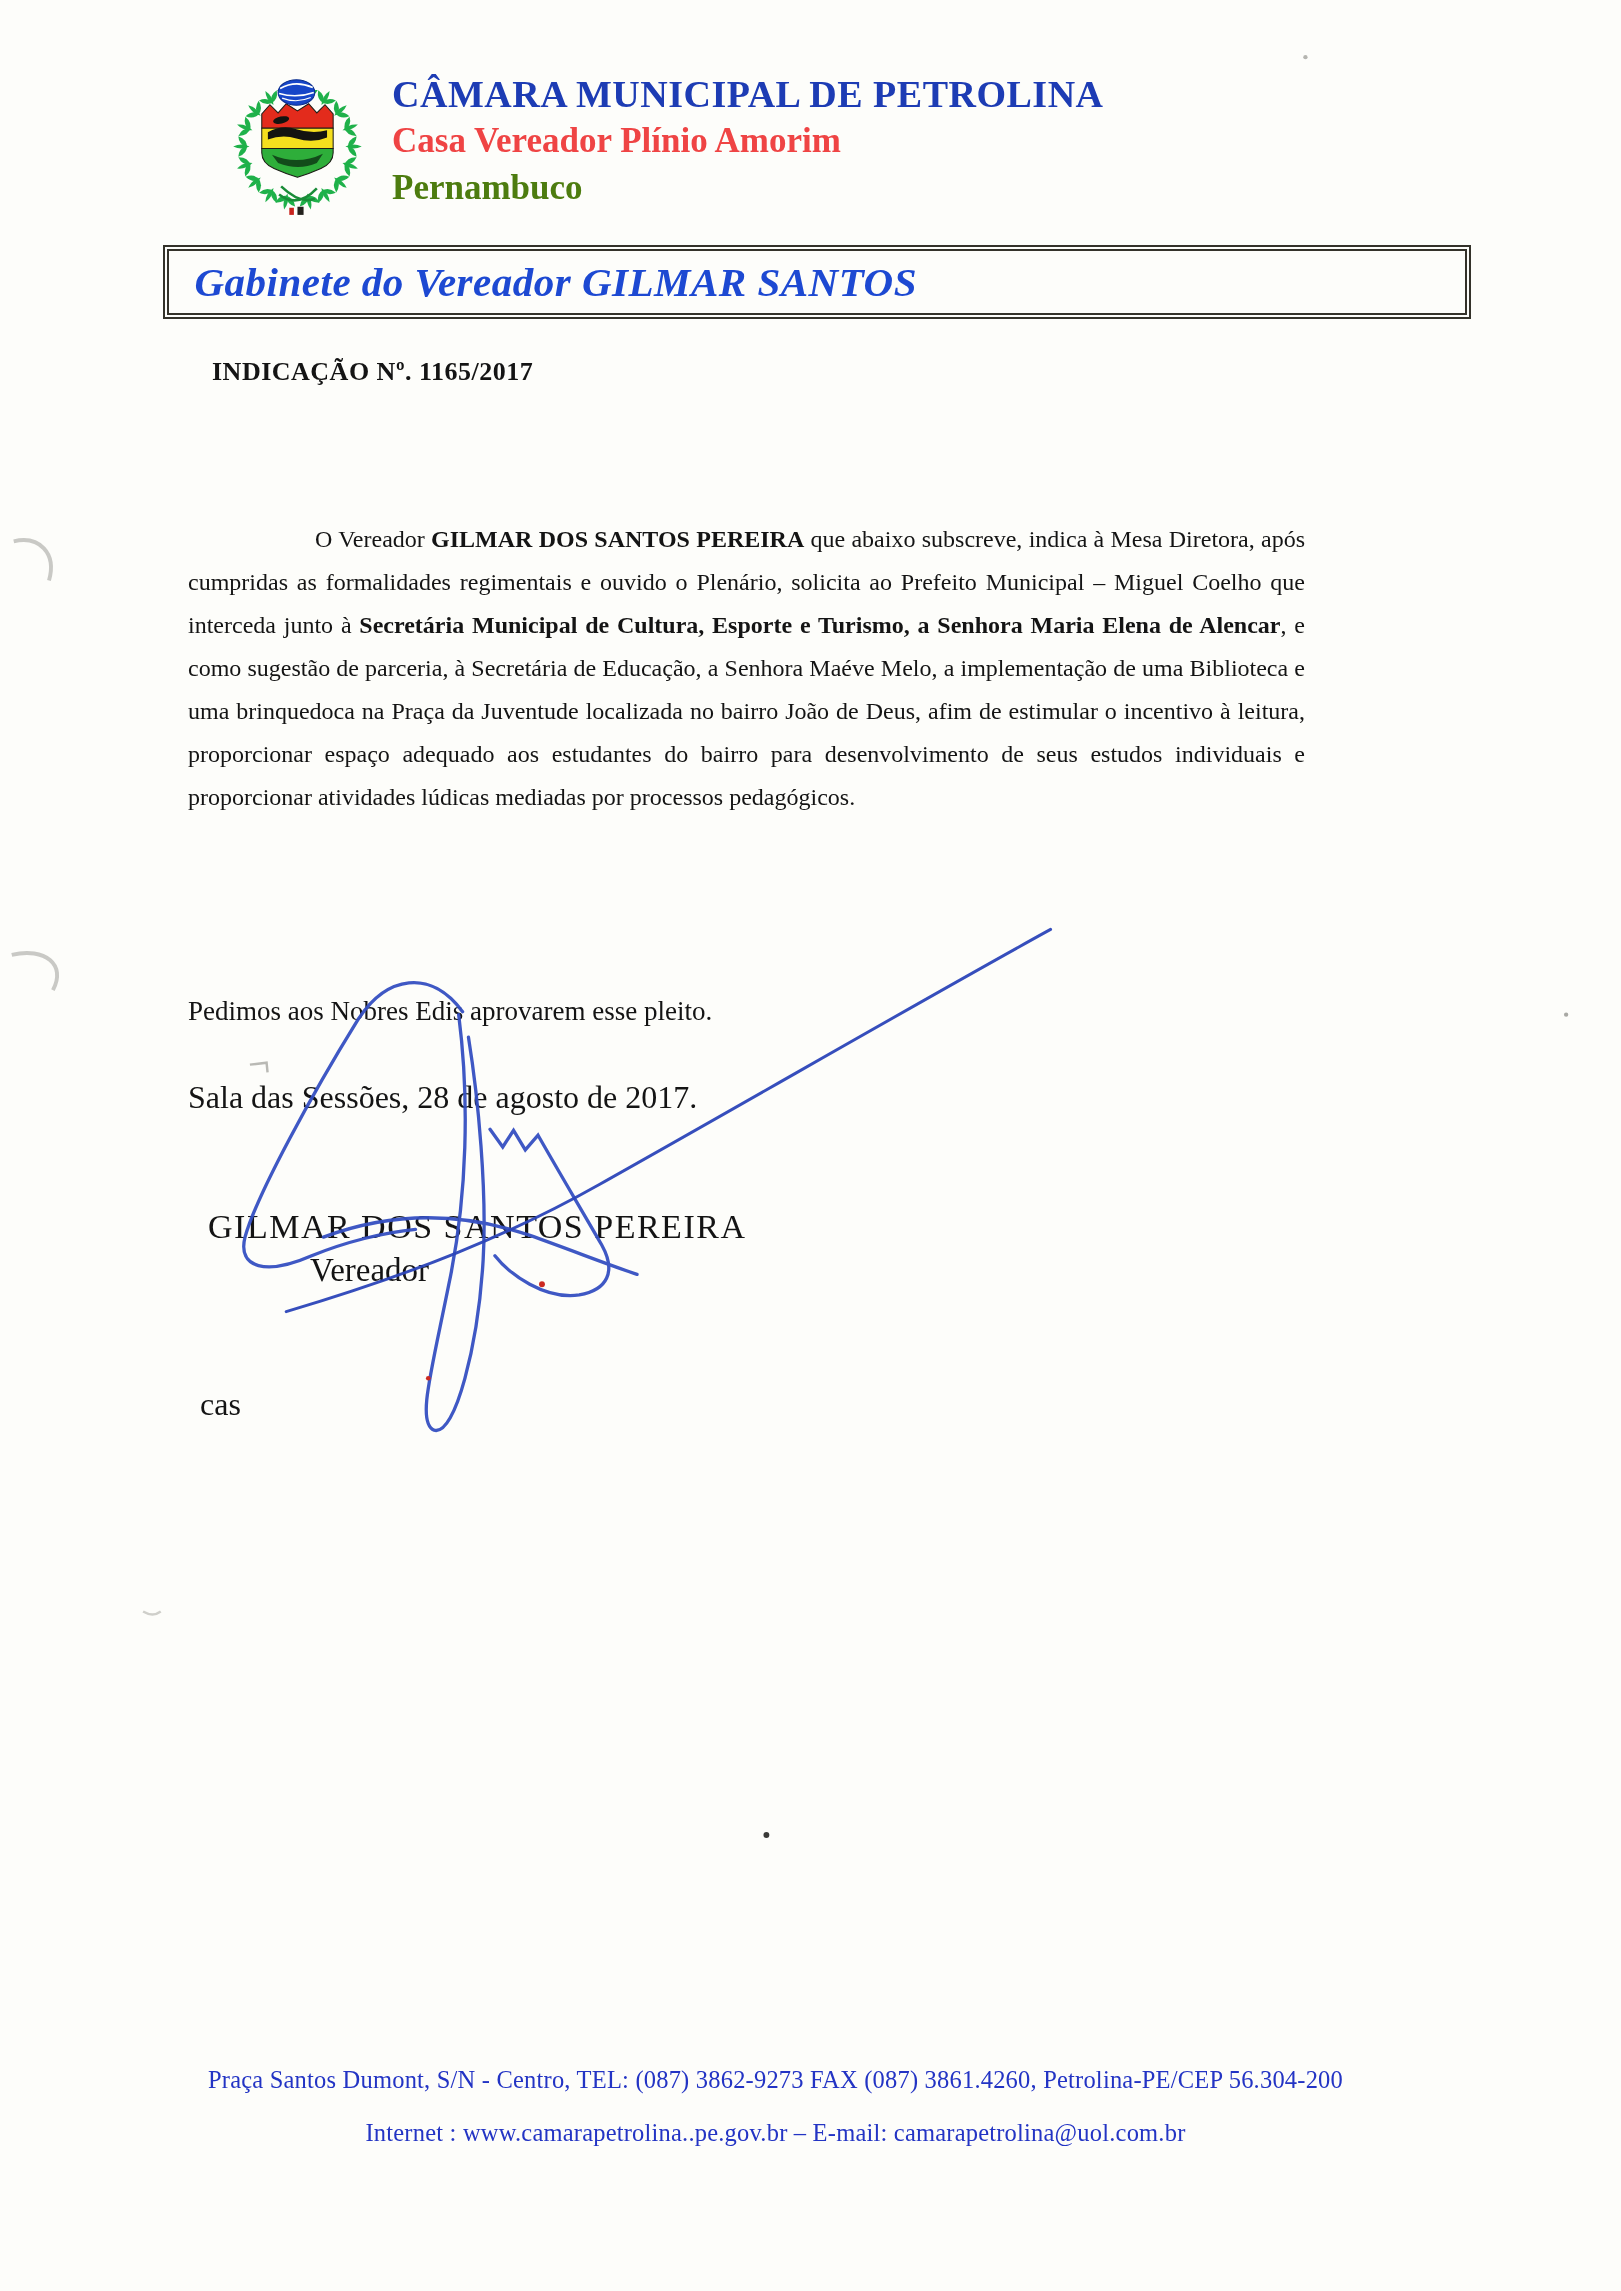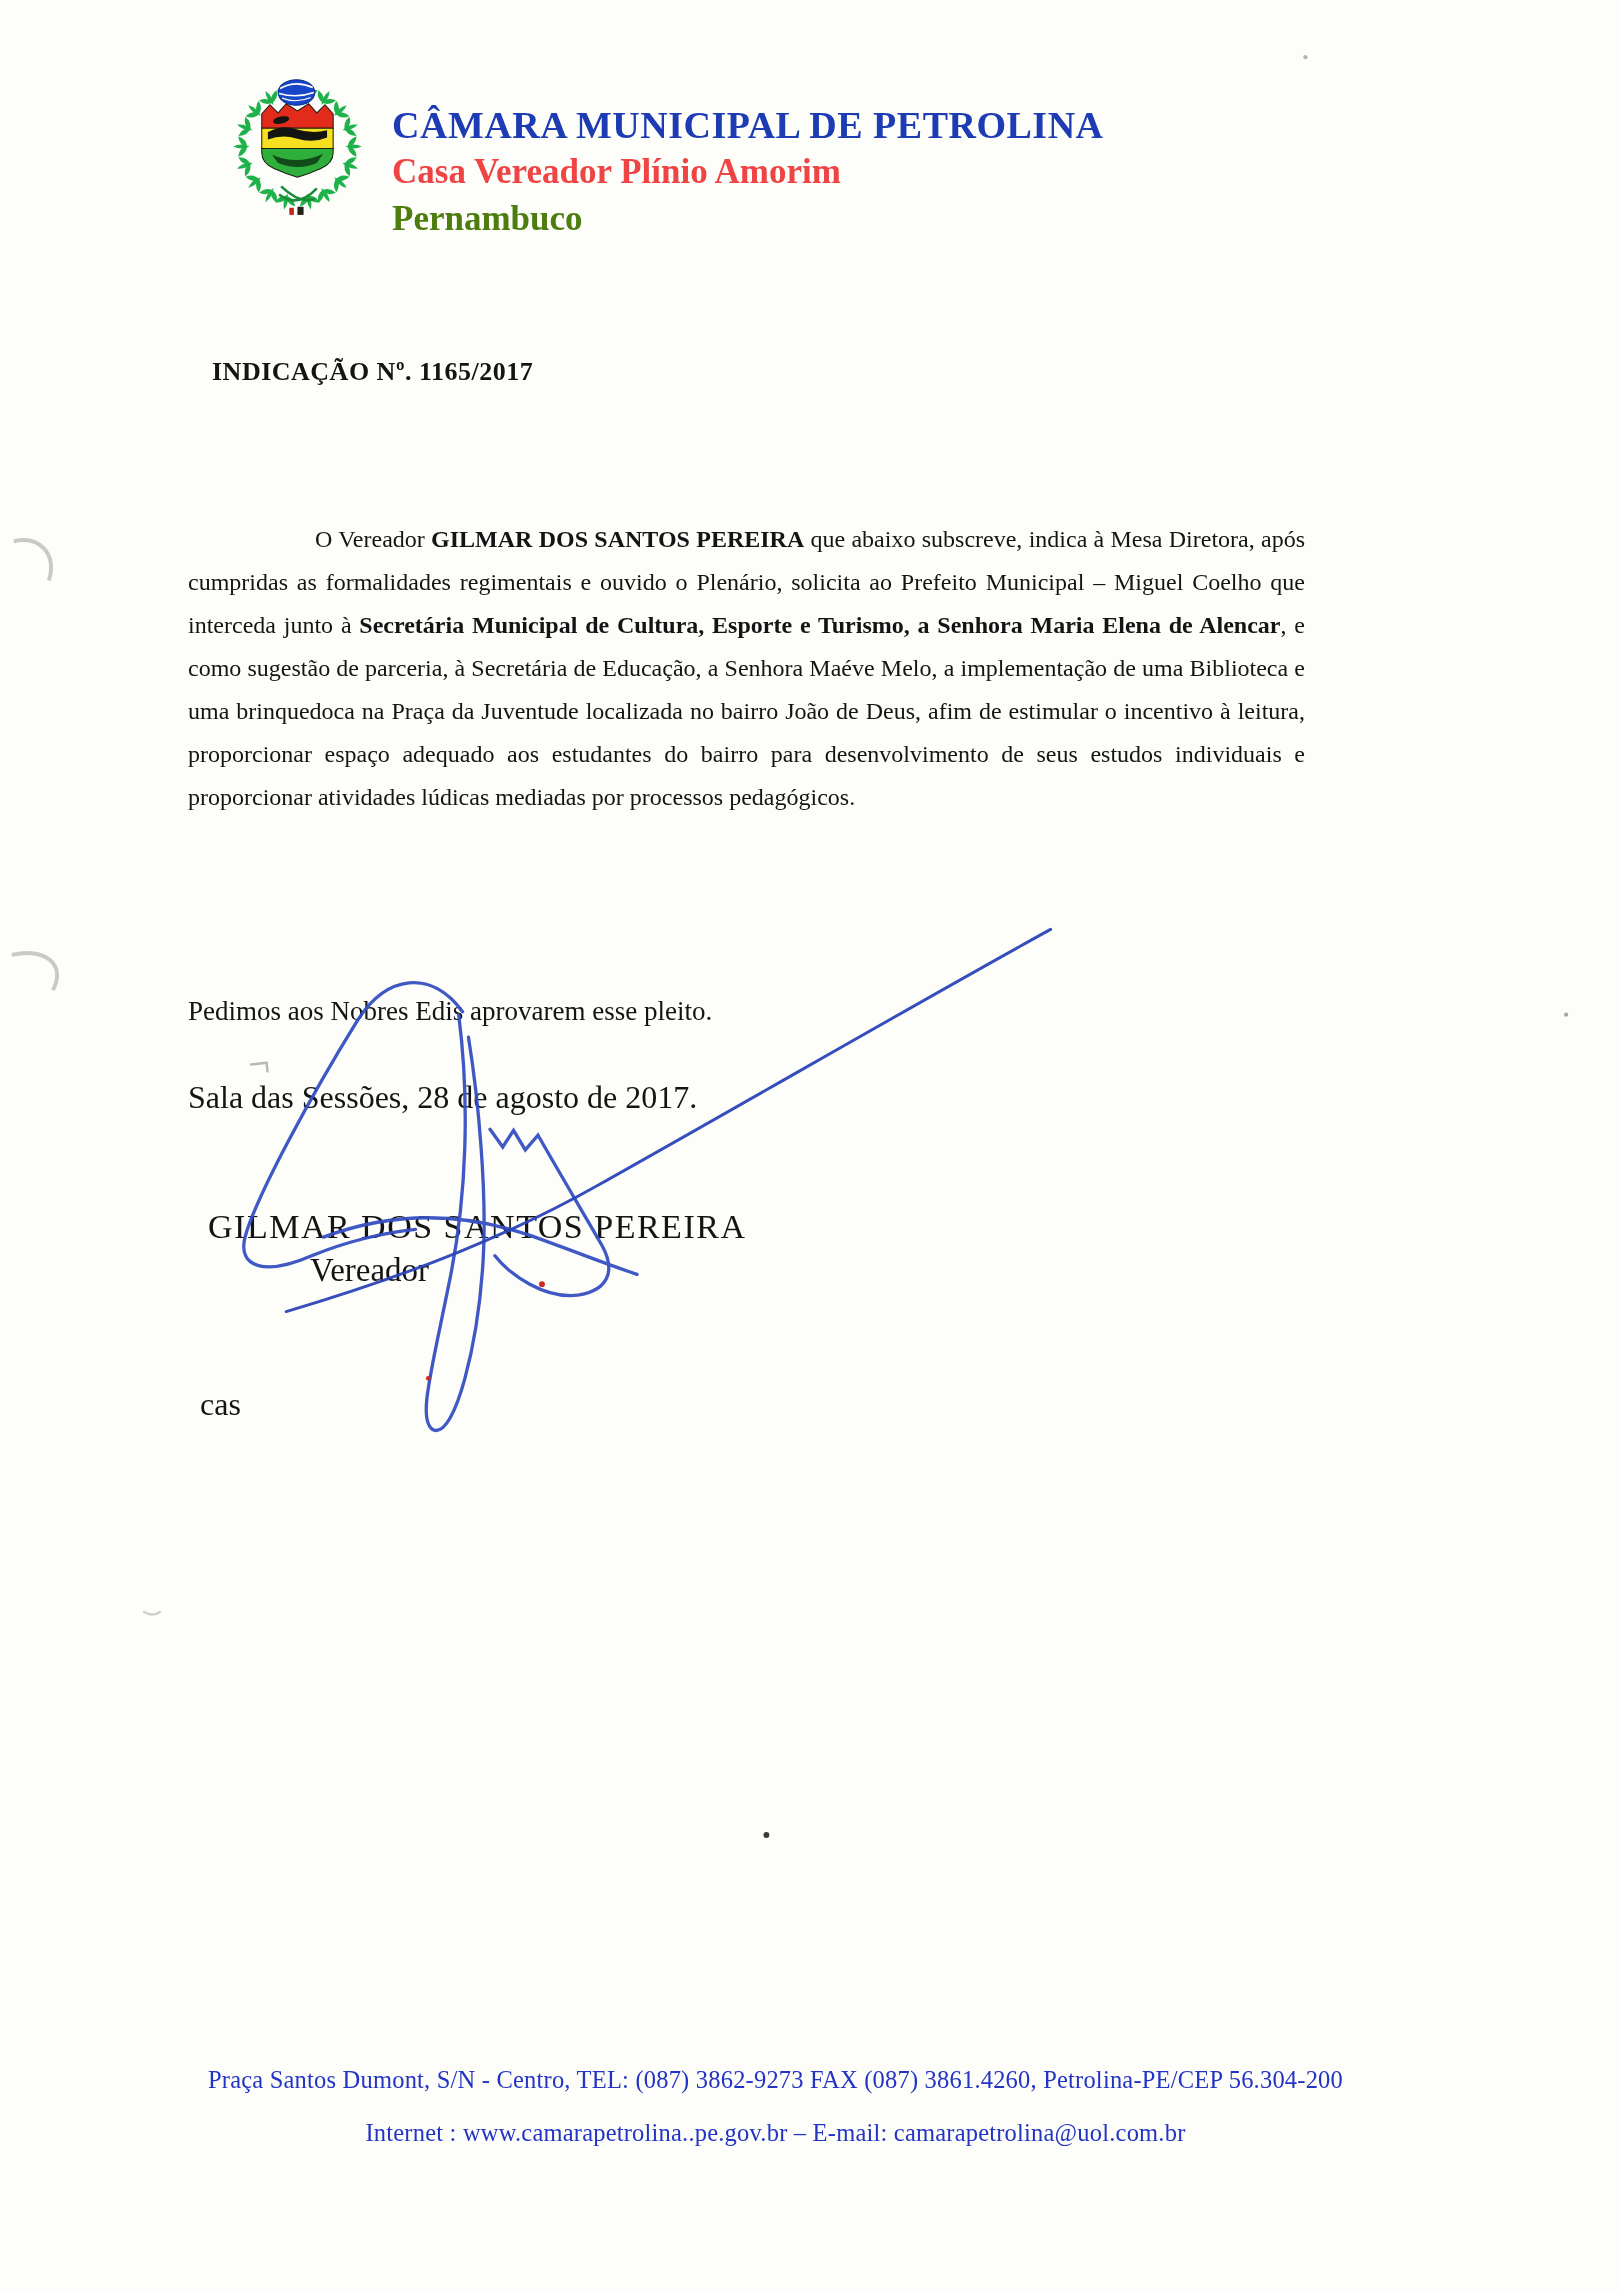--- a/index.html
+++ b/index.html
@@ -6,21 +6,21 @@
   .page{
     position:relative;
     width:1621px;height:2292px;
     background:#fdfdfa;
     overflow:hidden;
     font-family:"Liberation Serif","DejaVu Serif",serif;
     color:#141414;
   }
   
   .logo{position:absolute;left:223px;top:67px;width:153px;height:153px;}
-  .header-text{position:absolute;left:392px;top:74px;margin-top:31px;}
+  .header-text{position:absolute;left:392px;top:74px;}
   .header-line1{font-size:38px;font-weight:bold;color:#1d3cb4;letter-spacing:0.5px;line-height:1.1;}
   .header-line2{font-size:35px;font-weight:bold;color:#ef4444;margin-top:5.9px;line-height:1.1;}
   .header-line3{font-size:35px;font-weight:bold;color:#4d7c0f;margin-top:8.8px;line-height:1.1;}
   
   .banner{
     position:absolute;left:163px;top:245px;width:1308px;height:74px;
     box-sizing:border-box;border:2.9px solid #34322a;padding:2px;background:#fdfdfa;
   }
   .banner-inner{
     box-sizing:border-box;width:100%;height:100%;
@@ -106,20 +106,25 @@
       <rect x="73" y="137" width="6" height="8" fill="#23211c"></rect>
     </g>
   </svg>
 
   <div class="header-text">
     <div class="header-line1">CÂMARA MUNICIPAL DE PETROLINA</div>
     <div class="header-line2">Casa Vereador Plínio Amorim</div>
     <div class="header-line3">Pernambuco</div>
   </div>
 
+  <div class="banner">
+    <div class="banner-inner">
+      <span class="banner-text">Gabinete do Vereador GILMAR SANTOS</span>
+    </div>
+  </div>
 
   <div class="doc-number">INDICAÇÃO Nº. 1165/2017</div>
 
   <div class="body-par"><span>O Vereador </span><strong>GILMAR DOS SANTOS PEREIRA</strong><span> que abaixo subscreve, indica à Mesa Diretora, após cumpridas as formalidades regimentais e ouvido o Plenário, solicita ao Prefeito Municipal – Miguel Coelho que interceda junto à </span><strong>Secretária Municipal de Cultura, Esporte e Turismo, a Senhora  Maria Elena de Alencar</strong><span>,  e como sugestão de parceria, à Secretária de Educação, a Senhora Maéve Melo, a implementação de uma Biblioteca e uma brinquedoca na Praça da Juventude localizada no bairro João de Deus, afim de estimular o incentivo à leitura, proporcionar espaço adequado aos estudantes do bairro para desenvolvimento de seus estudos individuais e proporcionar atividades lúdicas mediadas por processos pedagógicos.</span></div>
 
   <div class="closing">Pedimos aos Nobres Edis aprovarem esse pleito.</div>
 
   <div class="dateline">Sala das Sessões, 28 de agosto de 2017.</div>
 
   <div class="sig-name">GILMAR DOS SANTOS PEREIRA</div>

